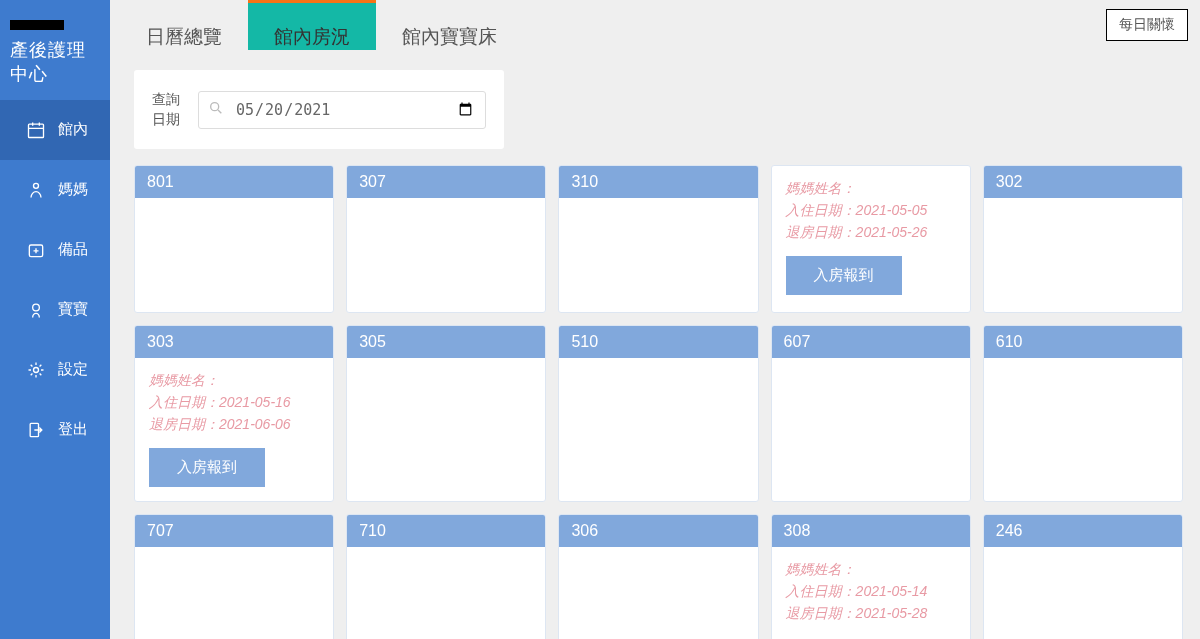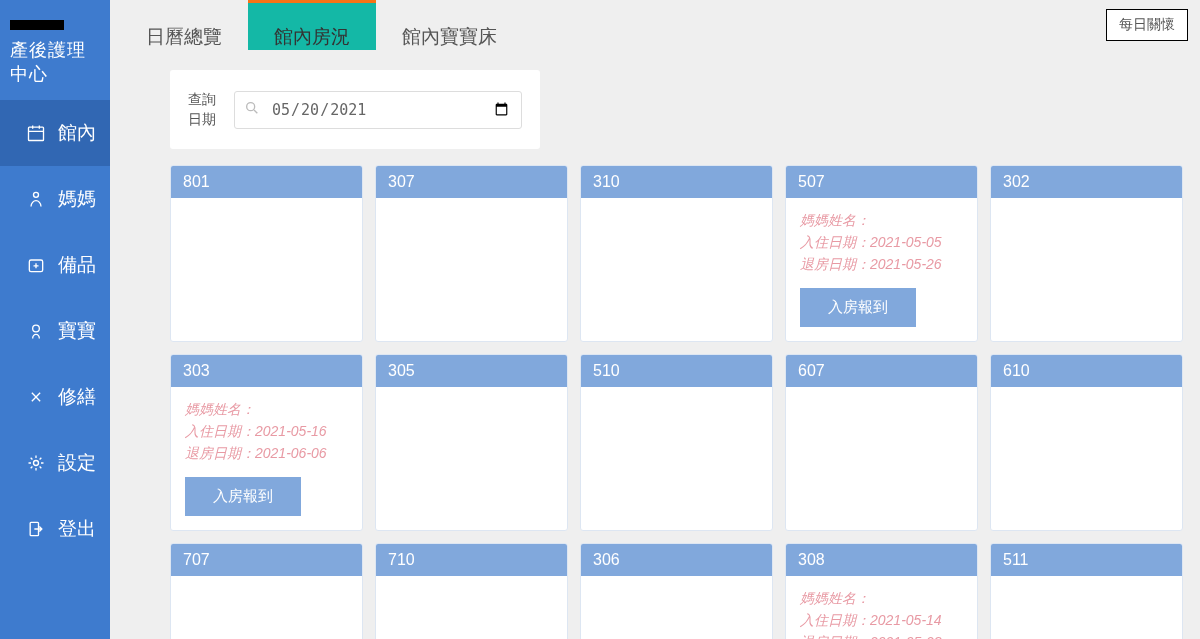--- a/index.html
+++ b/index.html
@@ -21,23 +21,23 @@
   }
   .brand-block {
     padding: 20px 10px 14px 10px;
   }
   .brand-bar {
     width: 54px; height: 10px; background: #000; margin-bottom: 8px;
   }
   .brand-title { font-size: 18px; font-weight: 500; letter-spacing: 1px; }
   .nav { display: flex; flex-direction: column; }
   .nav-item {
-    display: flex; align-items: center; gap: 12px;
+    display: flex; align-items: flex-start; gap: 12px;
     padding: 20px 0 20px 26px;
-    font-size: 19px;
+    font-size: 15px;
     color: #fff;
     cursor: pointer;
   }
   .nav-item.active { background: #3167b3; }
   .nav-icon { width: 20px; height: 20px; display:flex; align-items:center; justify-content:center; }
   .nav-icon svg { stroke: #fff; fill: none; stroke-width: 1.6; }
 
   .main {
     flex: 1;
     display: flex;
@@ -74,21 +74,20 @@
     padding: 6px 12px;
     font-size: 14px;
     color: #555;
     cursor: pointer;
   }
 
   .content {
     flex: 1;
     overflow-y: auto;
     padding: 0 17px 24px 24px;
-    margin-left: 36px;
   }
   .query-panel {
     background: #fff;
     border-radius: 3px;
     padding: 20px 18px;
     margin: 20px 0 16px 0;
     display: flex;
     align-items: center;
     gap: 18px;
     width: 370px;
@@ -194,28 +193,20 @@
       <span>備品</span>
     </div>
     <div class="nav-item">
       <span class="nav-icon">
         <svg viewBox="0 0 24 24" width="20" height="20">
             <circle cx="12" cy="9" r="4"></circle>
             <path d="M8 21c0-3 2-5 4-5s4 2 4 5"></path>
           </svg>
       </span>
       <span>寶寶</span>
-    </div>
-    <div class="nav-item">
-      <span class="nav-icon">
-        <svg viewBox="0 0 24 24" width="20" height="20">
-            <path d="M7 7l10 10M17 7L7 17"></path>
-          </svg>
-      </span>
-      <span>修繕</span>
     </div>
     <div class="nav-item">
       <span class="nav-icon">
         <svg viewBox="0 0 24 24" width="20" height="20">
             <circle cx="12" cy="12" r="3"></circle>
             <path d="M12 3v3M12 18v3M3 12h3M18 12h3M5.6 5.6l2.1 2.1M16.3 16.3l2.1 2.1M5.6 18.4l2.1-2.1M16.3 7.7l2.1-2.1"></path>
           </svg>
       </span>
       <span>設定</span>
     </div>
@@ -271,21 +262,20 @@
         </div>
         <div class="room">
           <div class="room-header">307</div>
           <div class="room-body"></div>
         </div>
         <div class="room">
           <div class="room-header">310</div>
           <div class="room-body"></div>
         </div>
         <div class="room">
-          <div class="room-header">507</div>
           <div class="room-body">
             <div class="info-line">媽媽姓名：</div>
             <div class="info-line">入住日期：2021-05-05</div>
             <div class="info-line">退房日期：2021-05-26</div>
             <button class="checkin-btn">入房報到</button>
           </div>
         </div>
         <div class="room">
           <div class="room-header">302</div>
           <div class="room-body"></div>
@@ -329,19 +319,19 @@
         </div>
         <div class="room">
           <div class="room-header">308</div>
           <div class="room-body">
             <div class="info-line">媽媽姓名：</div>
             <div class="info-line">入住日期：2021-05-14</div>
             <div class="info-line">退房日期：2021-05-28</div>
           </div>
         </div>
         <div class="room">
-          <div class="room-header">511</div>
+          <div class="room-header">246</div>
           <div class="room-body"></div>
         </div>
       </div>
 
   </div>
 </div>
 
 </body></html>

